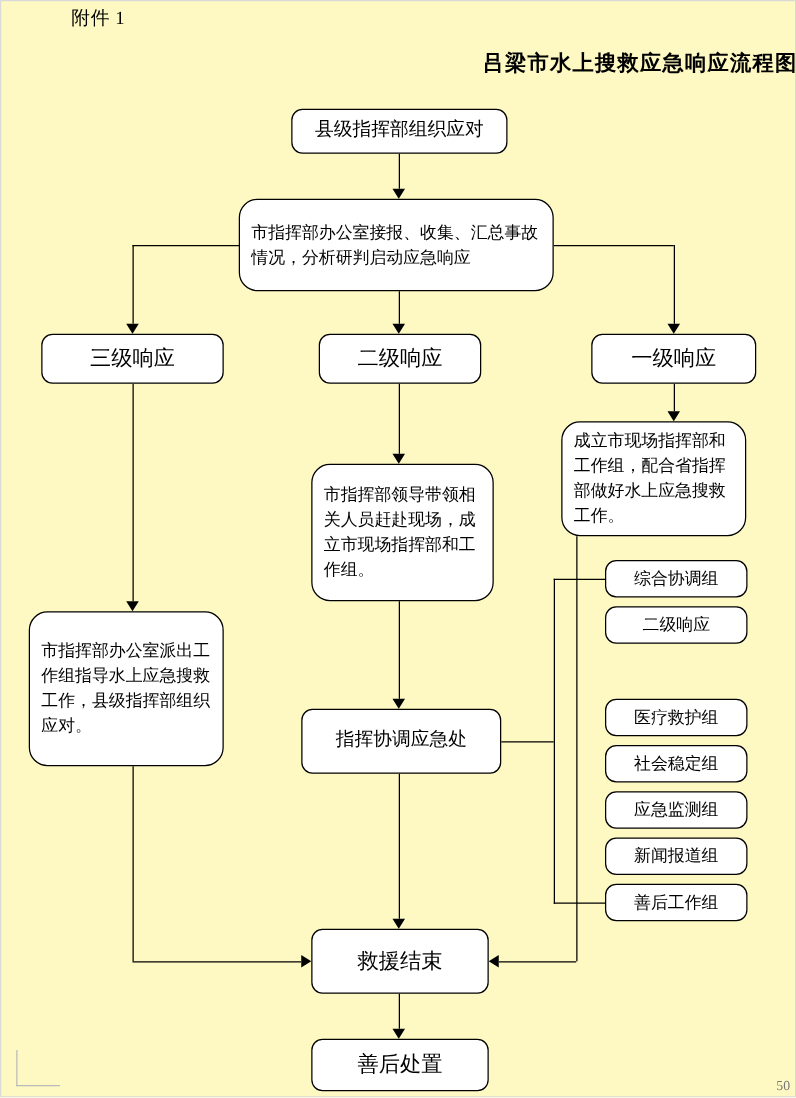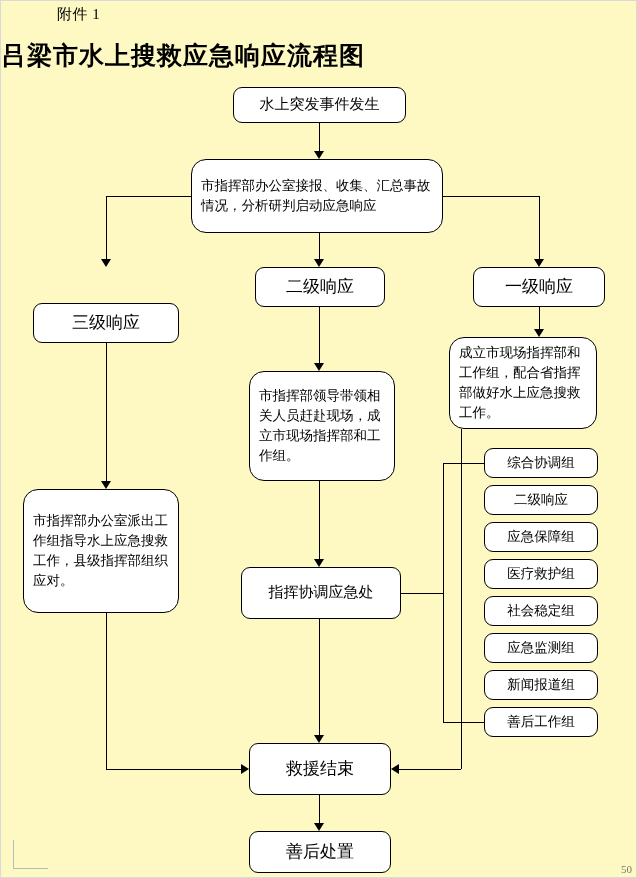--- a/index.html
+++ b/index.html
@@ -26,22 +26,22 @@
     font-size: 15px;
     color: #000;
     font-family: "Liberation Serif", serif;
     letter-spacing: 0.5px;
   }
   .title {
     position: absolute;
     left: 0;
     top: 38px;
     width: 637px;
-    text-align: left;
-    font-size: 25px;
+    text-align: right;
+    font-size: 17px;
     font-weight: bold;
     color: #000;
     font-family: "Liberation Serif", serif;
     letter-spacing: 1px;
   }
   .page-number {
     position: absolute;
     right: 4px;
     bottom: 2px;
     font-size: 11px;
@@ -122,41 +122,40 @@
   }
 </style>
 </head>
 <body>
 
 <div id="page">
 
   <div class="attach-label">附件 1</div>
   <div class="title">吕梁市水上搜救应急响应流程图</div>
 
-  <div class="node mid" style="left:232px; top:86px; width:173px; height:36px;">水上突发事件发生</div>
+  <div class="node mid" style="left:232px; top:86px; width:173px; height:36px;">县级指挥部组织应对</div>
 
   <div class="node para small" style="left:190px; top:158px; width:252px; height:74px;">市指挥部办公室接报、收集、汇总事故情况，分析研判启动应急响应</div>
 
-  <div class="node big" style="left:32px; top:266px; width:146px; height:40px;margin-top:36px;">三级响应</div>
+  <div class="node big" style="left:32px; top:266px; width:146px; height:40px;">三级响应</div>
 
   <div class="node big" style="left:254px; top:266px; width:130px; height:40px;text-align:right;">二级响应</div>
 
   <div class="node big" style="left:472px; top:266px; width:132px; height:40px;">一级响应</div>
 
   <div class="node para small" style="left:448px; top:336px; width:148px; height:92px;">成立市现场指挥部和工作组，配合省指挥部做好水上应急搜救工作。</div>
 
   <div class="node para small" style="left:22px; top:488px; width:156px; height:124px;">市指挥部办公室派出工作组指导水上应急搜救工作，县级指挥部组织应对。</div>
 
   <div class="node para small" style="left:248px; top:370px; width:146px; height:110px;">市指挥部领导带领相关人员赶赴现场，成立市现场指挥部和工作组。</div>
 
   <div class="node mid" style="left:240px; top:566px; width:160px; height:52px;">指挥协调应急处</div>
 
   <div class="node small" style="left:483px; top:447px; width:114px; height:30px;">综合协调组</div>
   <div class="node small" style="left:483px; top:484px; width:114px; height:30px;">二级响应</div>
-  <div class="node small" style="left:483px; top:521px; width:114px; height:30px;">应急保障组</div>
   <div class="node small" style="left:483px; top:558px; width:114px; height:30px;">医疗救护组</div>
   <div class="node small" style="left:483px; top:595px; width:114px; height:30px;">社会稳定组</div>
   <div class="node small" style="left:483px; top:632px; width:114px; height:30px;">应急监测组</div>
   <div class="node small" style="left:483px; top:669px; width:114px; height:30px;">新闻报道组</div>
   <div class="node small" style="left:483px; top:706px; width:114px; height:30px;">善后工作组</div>
 
   <div class="node big" style="left:248px; top:742px; width:142px; height:52px;">救援结束</div>
 
   <div class="node big" style="left:248px; top:830px; width:142px; height:42px;">善后处置</div>
 

